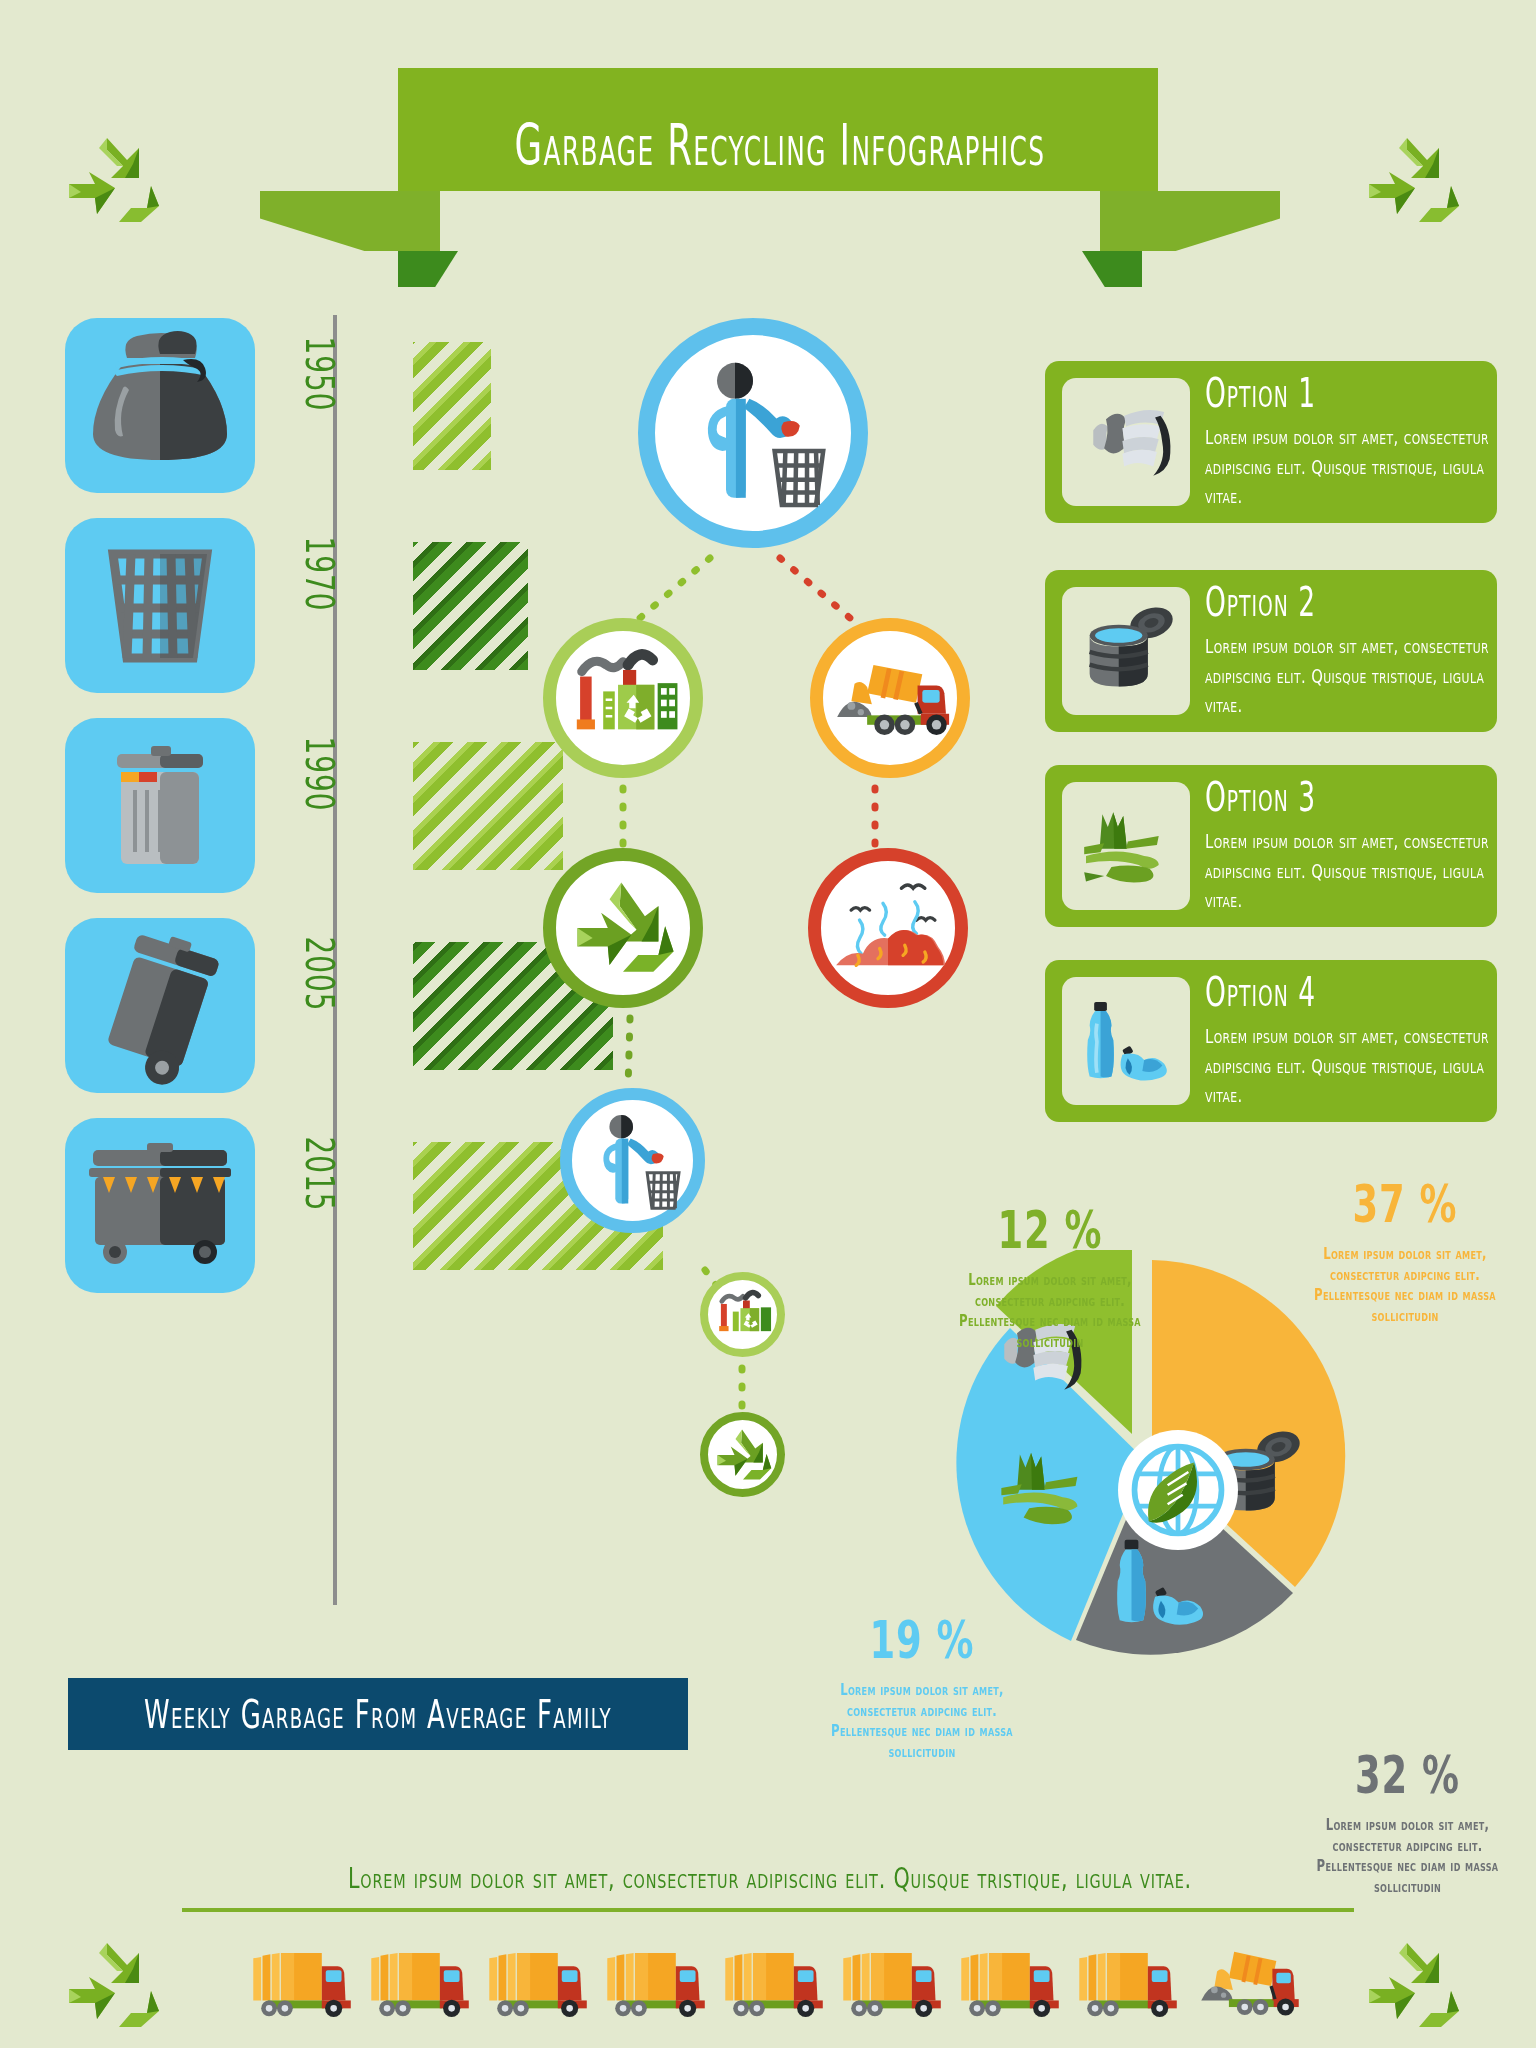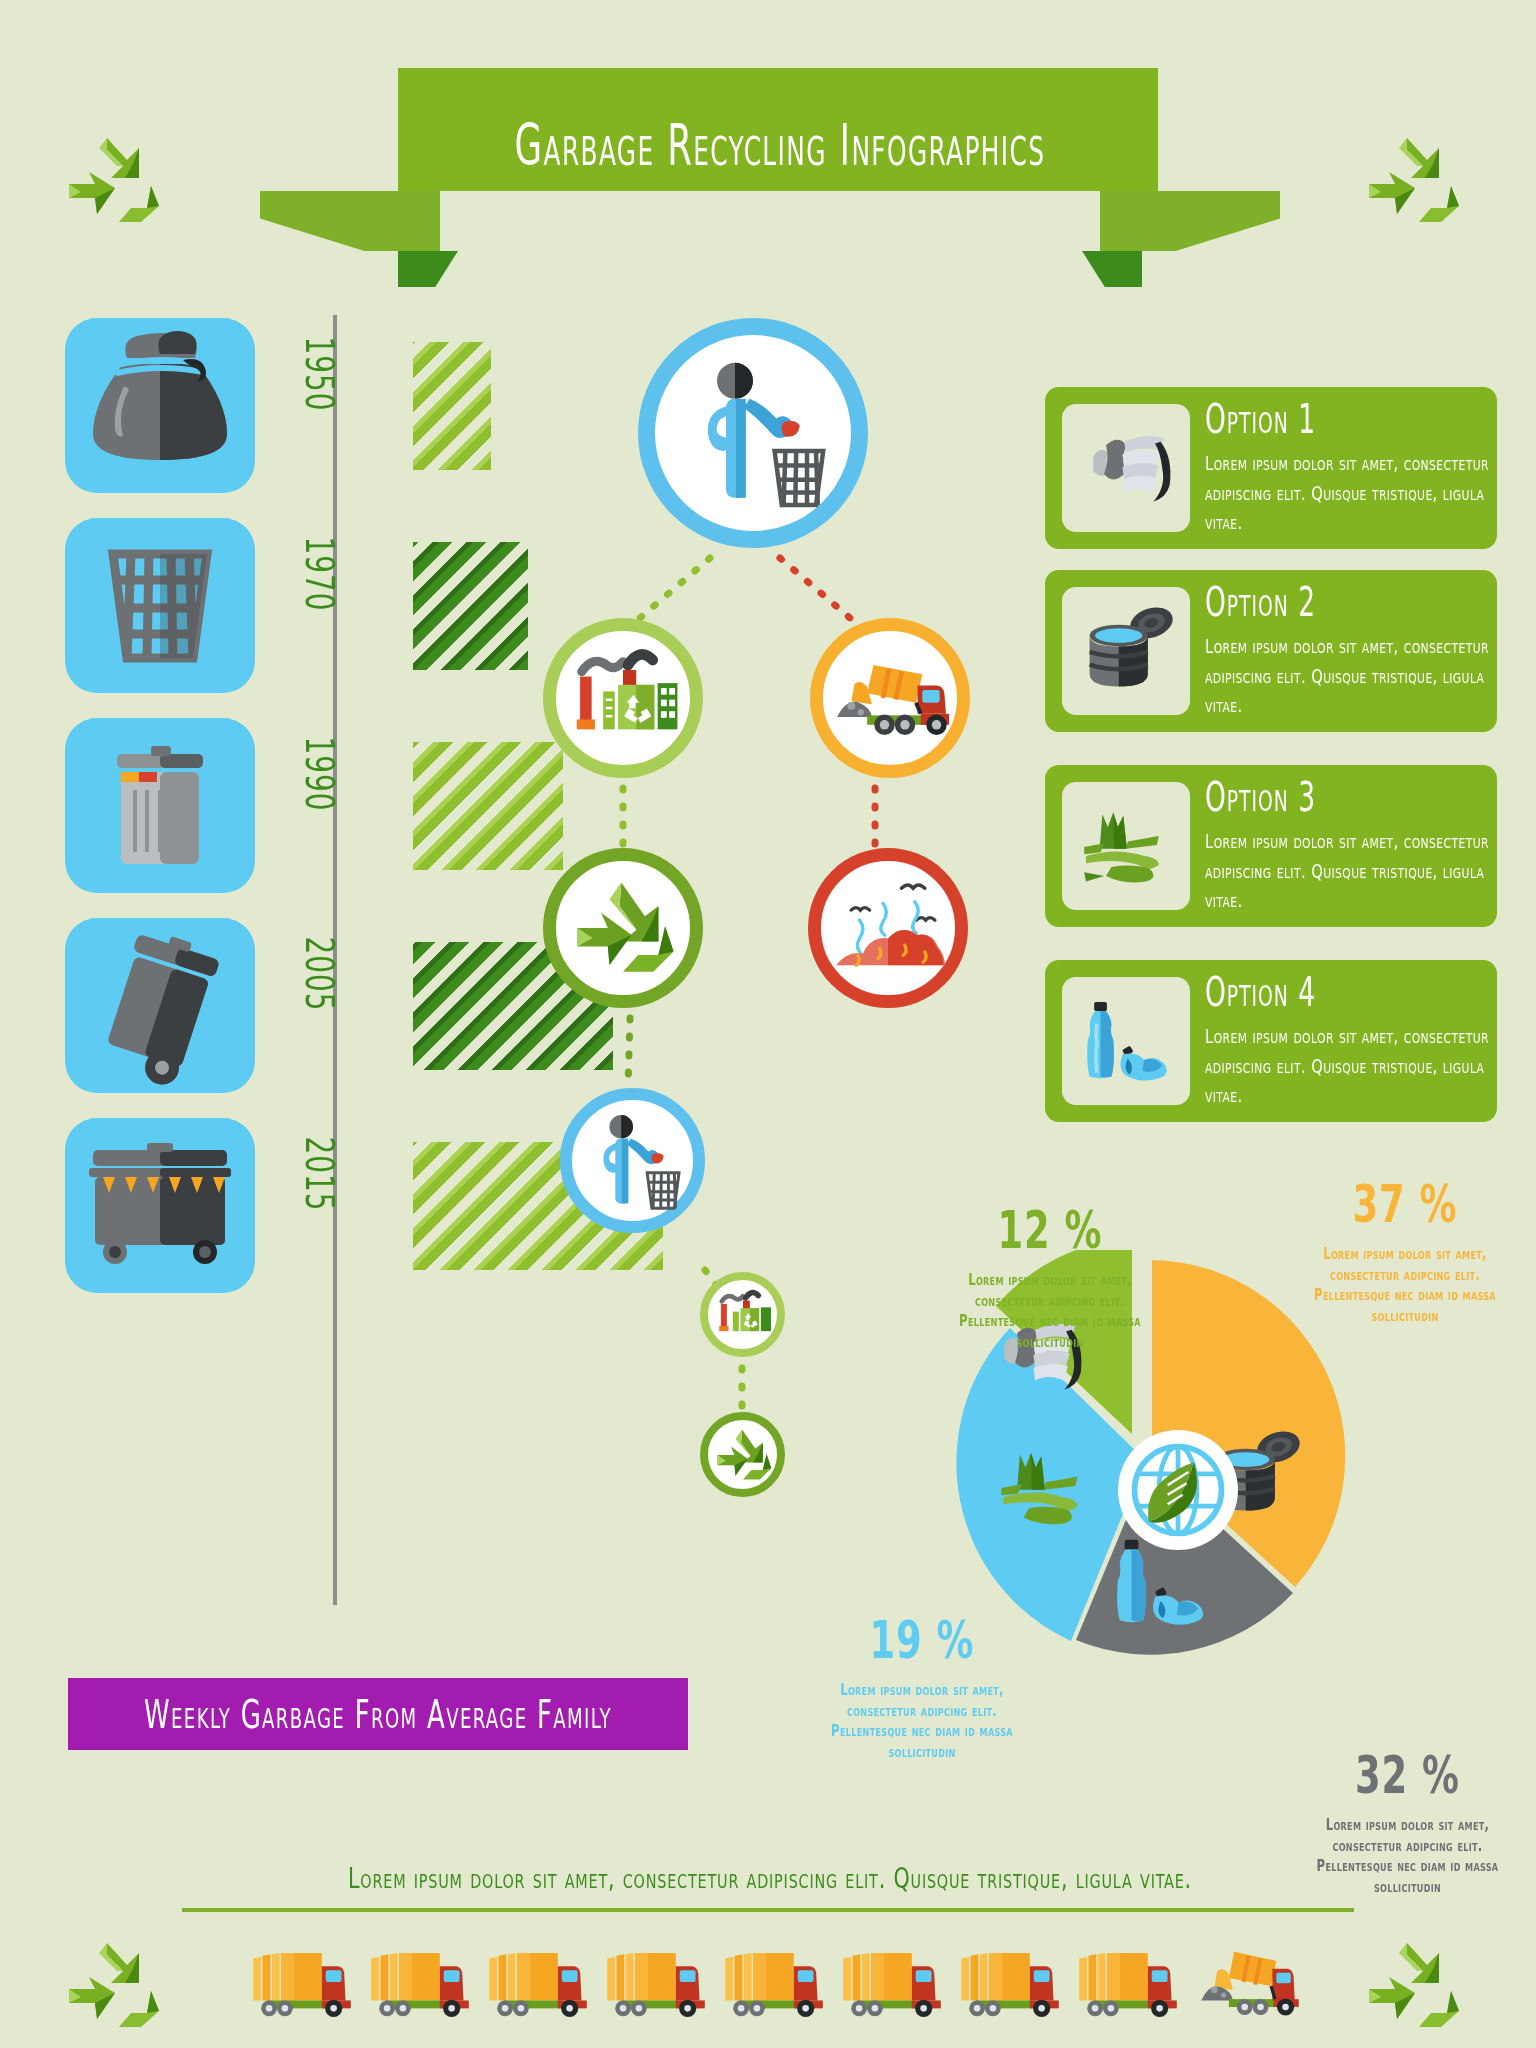--- a/index.html
+++ b/index.html
@@ -106,21 +106,21 @@
   }
   .pie-desc {
     font-family: "Liberation Sans Narrow", "DejaVu Sans Condensed", "Liberation Sans", sans-serif;
     font-size: 13px; line-height: 18px; font-variant: small-caps; letter-spacing: 0.3px;
     transform: scaleY(1.15); transform-origin: left top;
   }
 
   
   #weekly-banner {
     position: absolute; left: 68px; top: 1678px; width: 620px; height: 72px;
-    background: #a21caf;
+    background: #0c4a6e;
   }
   #weekly-banner-text {
     position: absolute; left: 0; top: 14px; width: 620px; text-align: center;
     color: #ffffff; font-size: 30px; font-variant: small-caps; letter-spacing: 1.4px;
     font-family: "Liberation Sans Narrow", "DejaVu Sans Condensed", "Liberation Sans", sans-serif;
     transform: scaleY(1.28) scaleX(0.96); transform-origin: center top;
   }
 
   
   #footer-text {
@@ -491,21 +491,21 @@
         <path d="M112 44 L112 86 L92 86 L104 64 Z" fill="#3d7a0e"></path>
         <path d="M16 70 L52 70 L44 52 L80 78 L54 114 L52 92 L16 92 Z" fill="#6ba022"></path>
         <path d="M16 70 L16 92 L34 82 Z" fill="#a8d35c"></path>
         <path d="M80 78 L54 114 L52 92 Z" fill="#3d7a0e"></path>
         <path d="M120 68 L130 98 L106 122 L70 122 L88 102 L112 102 Z" fill="#7ab228"></path>
         <path d="M120 68 L112 102 L130 98 Z" fill="#3d7a0e"></path>
       </svg>
     </div>
   </div>
 
-  <div class="option-card" style="top:387px">
+  <div class="option-card" style="top:361px">
     <div class="option-thumb">
       <svg viewBox="0 0 120 110" width="110" height="100">
         <path d="M24 42 q8 -12 16 -4 q-4 14 2 22 q-10 8 -18 -2 z" fill="#b9bec1"></path>
         <path d="M38 30 q14 -12 22 0 q-6 16 0 30 q-14 14 -24 2 q6 -18 2 -32z" fill="#6d7173"></path>
         <path d="M58 26 q24 -10 44 -4 l-4 14 q-20 -6 -38 2z" fill="#ccd2d8"></path>
         <path d="M56 40 q22 -8 42 -2 l-4 14 q-18 -6 -36 2z" fill="#dfe4ea"></path>
         <path d="M56 54 q22 -8 40 -2 l-4 14 q-18 -6 -34 2z" fill="#ccd2d8"></path>
         <path d="M56 68 q20 -8 38 -2 l-4 16 q-18 -8 -32 0z" fill="#dfe4ea"></path>
         <path d="M98 26 q14 18 10 48 q-4 14 -18 18 q14 -16 10 -36 q-2 -18 -8 -28z" fill="#23272a"></path>
       </svg>

